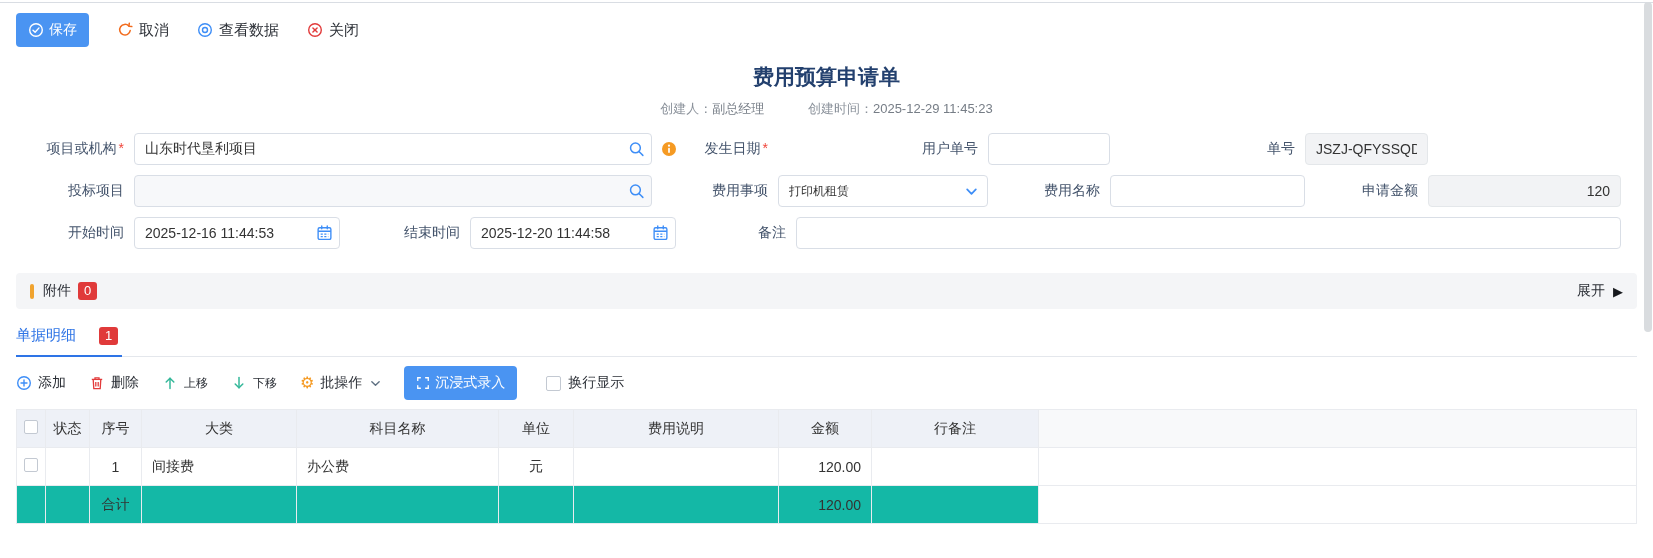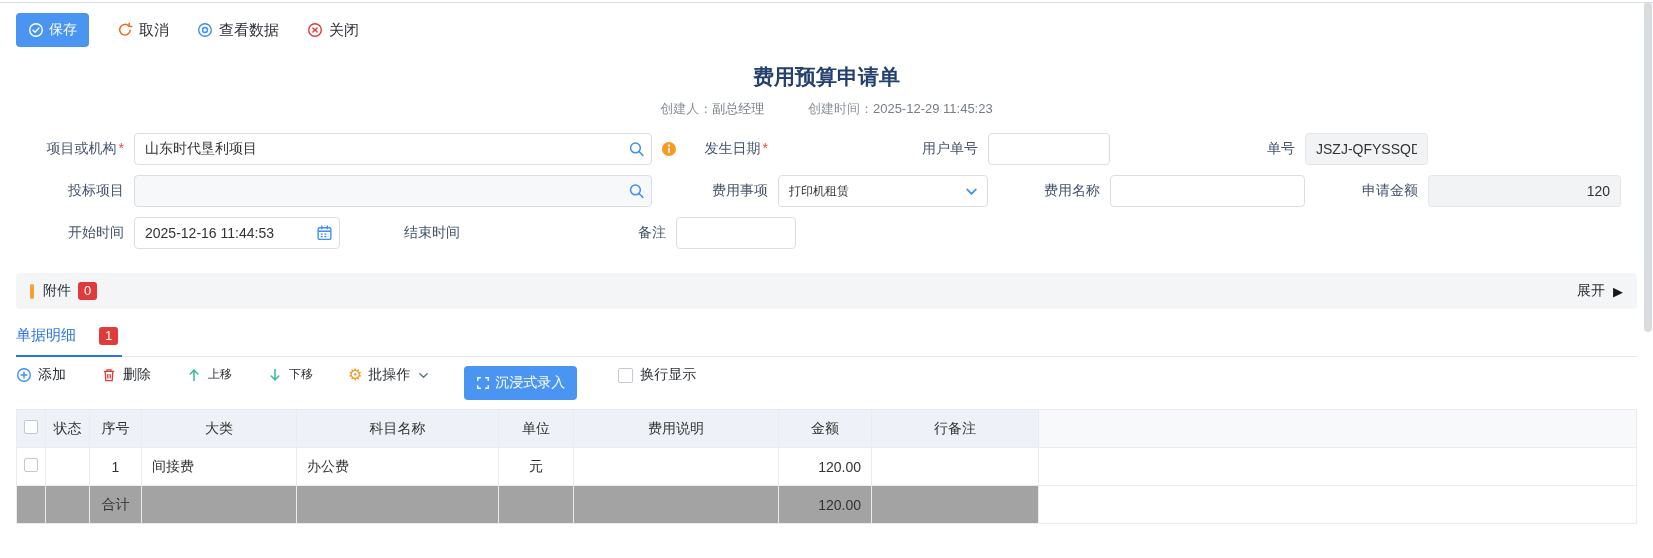--- a/index.html
+++ b/index.html
@@ -51,36 +51,36 @@
     height:18px; line-height:18px; margin-left:7px; display:inline-block; }
   .attach-right { margin-left:auto; display:flex; align-items:center; gap:8px; font-size:14px; color:#2b2f36; cursor:pointer; }
   .tri { font-size:13px; color:#16181c; }
 
   
   .tabs { margin:17px 16px 0 16px; border-bottom:1px solid #e4e7ec; }
   .tab { display:inline-flex; align-items:center; gap:16px; color:#2e74e6; font-size:15px;
     padding:0 4px 10px 0; border-bottom:2px solid #2e74e6; margin-bottom:-1px; cursor:pointer; }
 
   
-  .dtoolbar { margin:9px 16px 0 16px; display:flex; align-items:flex-start; gap:35px;
+  .dtoolbar { margin:9px 16px 0 16px; display:flex; align-items:center; gap:23px;
     font-size:14px; color:#2b2f36; }
   .gear { color:#f59a23; font-size:16px; line-height:1; }
   .chev-sm { display:inline-flex; width:11px; height:11px; margin-left:2px; }
   .chk { width:15px; height:15px; border:1px solid #c3c9d2; border-radius:2px; background:#fff;
     display:inline-block; flex:0 0 auto; }
   .wrap-opt { display:inline-flex; align-items:center; gap:7px; margin-left:6px; cursor:pointer; }
 
   
   table { margin:9px 0 0 16px; border-collapse:collapse; table-layout:fixed; width:1621px; }
   th,td { border:1px solid #e9ebef; height:38px; font-size:14px; color:#333; padding:0 10px;
     overflow:hidden; white-space:nowrap; }
   th { background:#eef1f7; font-weight:400; text-align:center; padding:0 4px; }
   th.filler { background:#f8f9fa; }
   td.c { text-align:center; } td.r { text-align:right; }
-  .total td { background:#a3a3a3; }
+  .total td { background:#14b8a6; }
   .total td.filler { background:#fff; }
   .cell-chk { text-align:center; padding:0; }
 
   .vscroll { position:fixed; right:1px; top:2px; width:8px; height:330px; background:#d9dcdf; border-radius:4px; }
 </style>
 </head>
 <body>
 
 <div class="top-border"></div>
 
@@ -201,20 +201,33 @@
             <rect x="2" y="3" width="12" height="11" rx="1.4" fill="none" stroke="#3e8ef7" stroke-width="1.3"></rect>
             <line x1="2" y1="6.4" x2="14" y2="6.4" stroke="#3e8ef7" stroke-width="1.3"></line>
             <line x1="5.4" y1="1.4" x2="5.4" y2="4" stroke="#3e8ef7" stroke-width="1.3" stroke-linecap="round"></line>
             <line x1="10.6" y1="1.4" x2="10.6" y2="4" stroke="#3e8ef7" stroke-width="1.3" stroke-linecap="round"></line>
             <line x1="4.4" y1="9" x2="11.6" y2="9" stroke="#3e8ef7" stroke-width="1.1" stroke-dasharray="2 1.4"></line>
             <line x1="4.4" y1="11.4" x2="11.6" y2="11.4" stroke="#3e8ef7" stroke-width="1.1" stroke-dasharray="2 1.4"></line>
           </svg>
       </span>
     </div>
     <div class="flabel">结束时间</div>
+    <div class="fctl has-icon">
+      <input class="fin" value="2025-12-20 11:44:58" style="">
+      <span class="ctl-icon">
+        <svg viewBox="0 0 16 16">
+            <rect x="2" y="3" width="12" height="11" rx="1.4" fill="none" stroke="#3e8ef7" stroke-width="1.3"></rect>
+            <line x1="2" y1="6.4" x2="14" y2="6.4" stroke="#3e8ef7" stroke-width="1.3"></line>
+            <line x1="5.4" y1="1.4" x2="5.4" y2="4" stroke="#3e8ef7" stroke-width="1.3" stroke-linecap="round"></line>
+            <line x1="10.6" y1="1.4" x2="10.6" y2="4" stroke="#3e8ef7" stroke-width="1.3" stroke-linecap="round"></line>
+            <line x1="4.4" y1="9" x2="11.6" y2="9" stroke="#3e8ef7" stroke-width="1.1" stroke-dasharray="2 1.4"></line>
+            <line x1="4.4" y1="11.4" x2="11.6" y2="11.4" stroke="#3e8ef7" stroke-width="1.1" stroke-dasharray="2 1.4"></line>
+          </svg>
+      </span>
+    </div>
     <div class="flabel">备注</div>
     <div class="fctl">
       <input class="fin" value="" style="">
     </div>
   </div>
 </div>
 
 <div class="attach">
   <span class="marker"></span>
   <span class="attach-title">附件</span>

